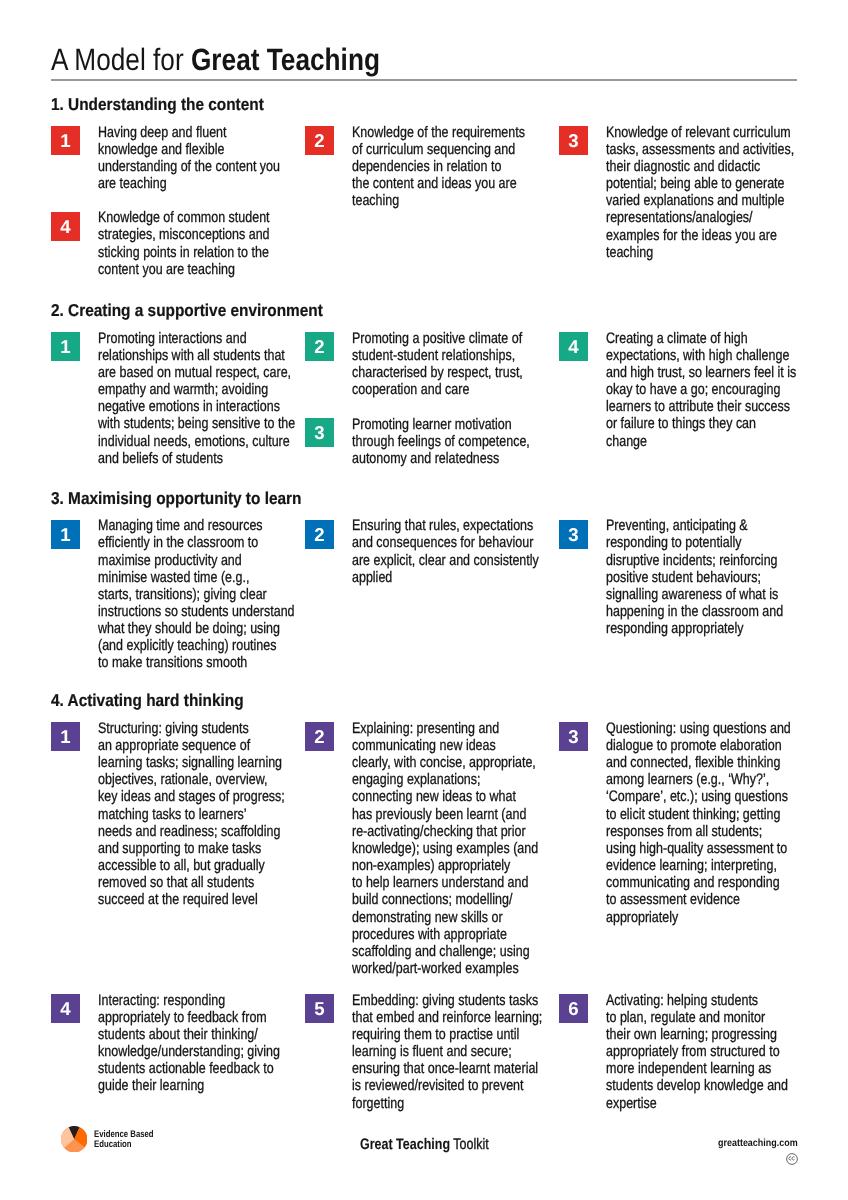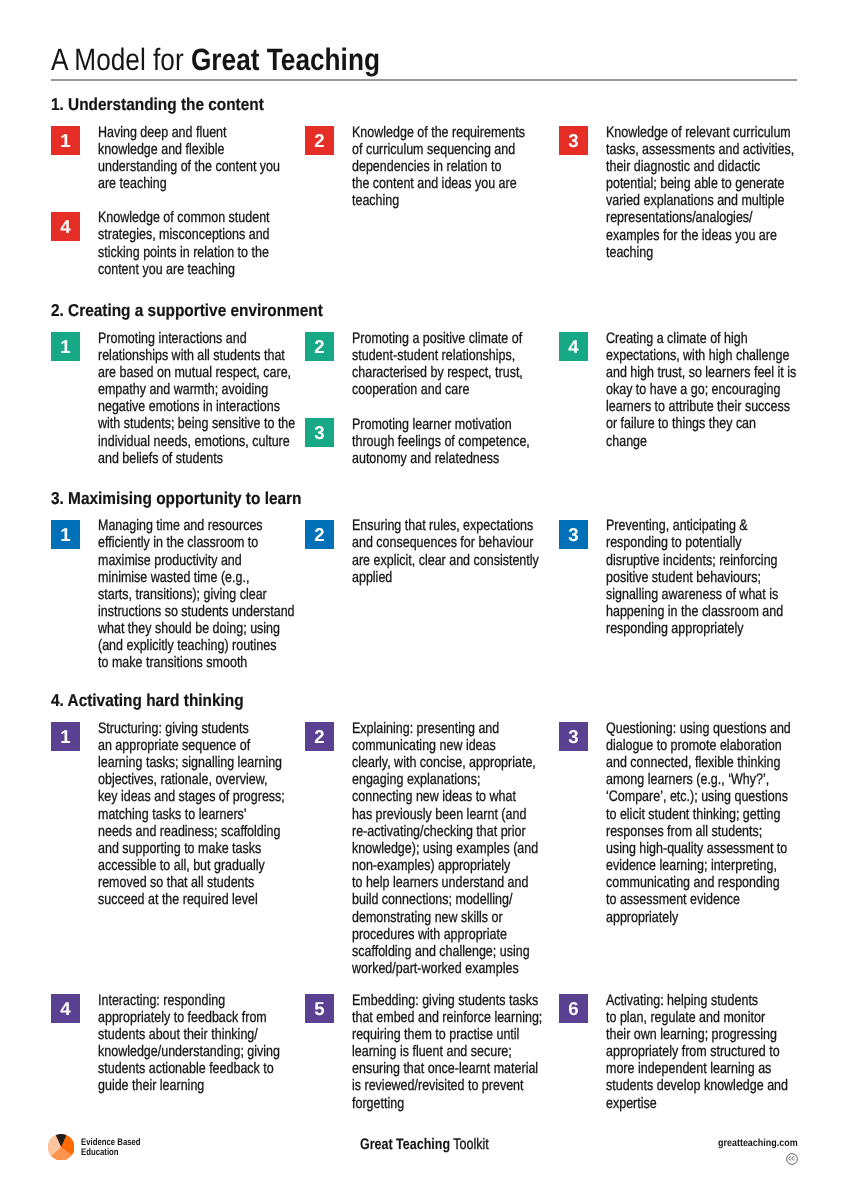--- a/index.html
+++ b/index.html
@@ -262,21 +262,21 @@
           <div>to plan, regulate and monitor</div>
           <div>their own learning; progressing</div>
           <div>appropriately from structured to</div>
           <div>more independent learning as</div>
           <div>students develop knowledge and</div>
           <div>expertise</div>
         </div>
       </div>
     </div>
 
-  <div class="footer-logo" style="left:48px; top:1126px; width:140px; height:28px;margin-top:8px;">
+  <div class="footer-logo" style="left:61px; top:1126px; width:140px; height:28px;">
     <svg width="26.4" height="26.4" viewBox="0 0 264 264" style="position:absolute;left:0;top:0;">
       <circle cx="132" cy="132" r="132" fill="#FC934E"></circle>
       <path d="M 132.0 132.0 L 76.21 12.37 A 132.0 132.0 0 0 1 185.69 11.41 Z" fill="#231F20"></path>
       <path d="M 132.0 132.0 L 185.69 11.41 A 132.0 132.0 0 0 1 237.42 211.44 Z" fill="#FC6A00"></path>
       <path d="M 132.0 132.0 L 237.42 211.44 A 132.0 132.0 0 0 1 32.38 218.60 Z" fill="#FC934E"></path>
       <path d="M 132.0 132.0 L 32.38 218.60 A 132.0 132.0 0 0 1 76.21 12.37 Z" fill="#FEC49D"></path>
     </svg>
     <div class="logo-txt" style="top:3.5px;">
       <div>Evidence Based</div>
       <div>Education</div>

